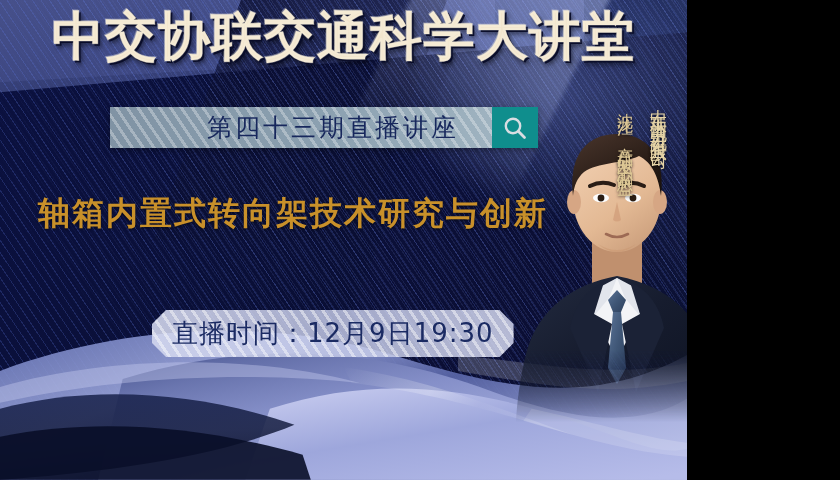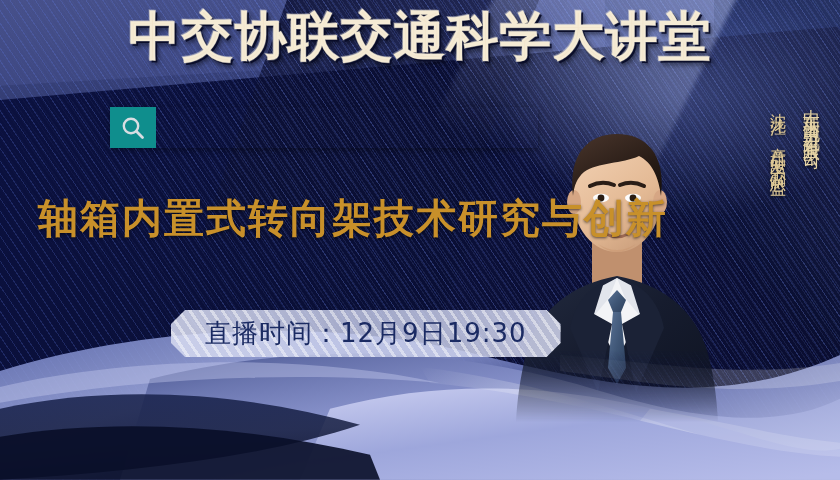--- a/index.html
+++ b/index.html
@@ -1,20 +1,20 @@
 <!DOCTYPE html>
 <html><head>
 <meta charset="utf-8">
 <style>
   html,body{margin:0;padding:0;background:#000;}
   *{box-sizing:border-box;}
 
   .poster{
     position:relative;
-    width:840px;height:480px;
+    width:687px;height:480px;
     overflow:hidden;
     font-family:"Liberation Sans","DejaVu Sans",sans-serif;
     background:#14532d;
   }
 
   
   .bg-base{
     position:absolute;inset:0;
     background:
       radial-gradient(120% 90% at 72% 18%, #1d2a63 0%, #111b45 32%, #080c26 64%, #04051a 100%),
@@ -138,41 +138,40 @@
   .issue-search{
     width:46px;flex:0 0 46px;
     background:#0f8e8d;
     display:flex;align-items:center;justify-content:center;
   }
   .issue-search svg{display:block;}
 
   
   .lecture-title{
     position:absolute;left:38px;top:196px;
-    font-size:40px;line-height:1.1;
+    font-size:32px;line-height:1.1;
     font-weight:bold;letter-spacing:2px;
     color:#c8902a;
     font-family:"DejaVu Sans","Liberation Sans",sans-serif;
     white-space:nowrap;
     text-shadow:0 1px 3px rgba(0,0,0,.6);
     z-index:6;
   }
 
   
   .time-pill{
     position:absolute;left:152px;top:310px;
     height:47px;
-    padding:0 34px;
+    padding:0 20px;
     display:flex;align-items:center;justify-content:center;
     background:linear-gradient(100deg,rgba(214,218,240,.88) 0%,rgba(196,202,232,.82) 50%,rgba(210,214,238,.86) 100%);
     clip-path:polygon(14px 0,calc(100% - 14px) 0,100% 14px,100% calc(100% - 14px),calc(100% - 14px) 100%,14px 100%,0 calc(100% - 14px),0 14px);
     box-shadow:0 2px 10px rgba(0,0,0,.45);
     overflow:hidden;
     z-index:6;
-    margin-left:19px;
   }
   .time-pill::after{
     content:"";position:absolute;inset:-40%;
     background-image:repeating-linear-gradient(56deg,
         rgba(255,255,255,.45) 0px,
         rgba(255,255,255,.45) 3px,
         rgba(0,0,0,0) 3px,
         rgba(0,0,0,0) 9px);
     pointer-events:none;
   }
@@ -349,20 +348,23 @@
 
       <path d="M94,142 q11,6 22,0" stroke="#9d6a54" stroke-width="2.6" fill="none" stroke-linecap="round"></path>
 
       <path d="M86,152 q19,12 38,0 q-19,16 -38,0 Z" fill="#c9956f" opacity="0.5"></path>
     </svg>
   </div>
 
   <div class="main-title">中交协联交通科学大讲堂</div>
 
   <div class="issue-banner">
+    <div class="issue-bar">
+      <span class="issue-text">第四十三期直播讲座</span>
+    </div>
     <div class="issue-search">
       <span>
         <svg width="26" height="26" viewBox="0 0 26 26" aria-hidden="true">
           <circle cx="11" cy="11" r="7.2" fill="none" stroke="#d8dde2" stroke-width="2.4"></circle>
           <line x1="16.3" y1="16.3" x2="22.5" y2="22.5" stroke="#d8dde2" stroke-width="2.8" stroke-linecap="round"></line>
         </svg>
       </span>
     </div>
   </div>
 

